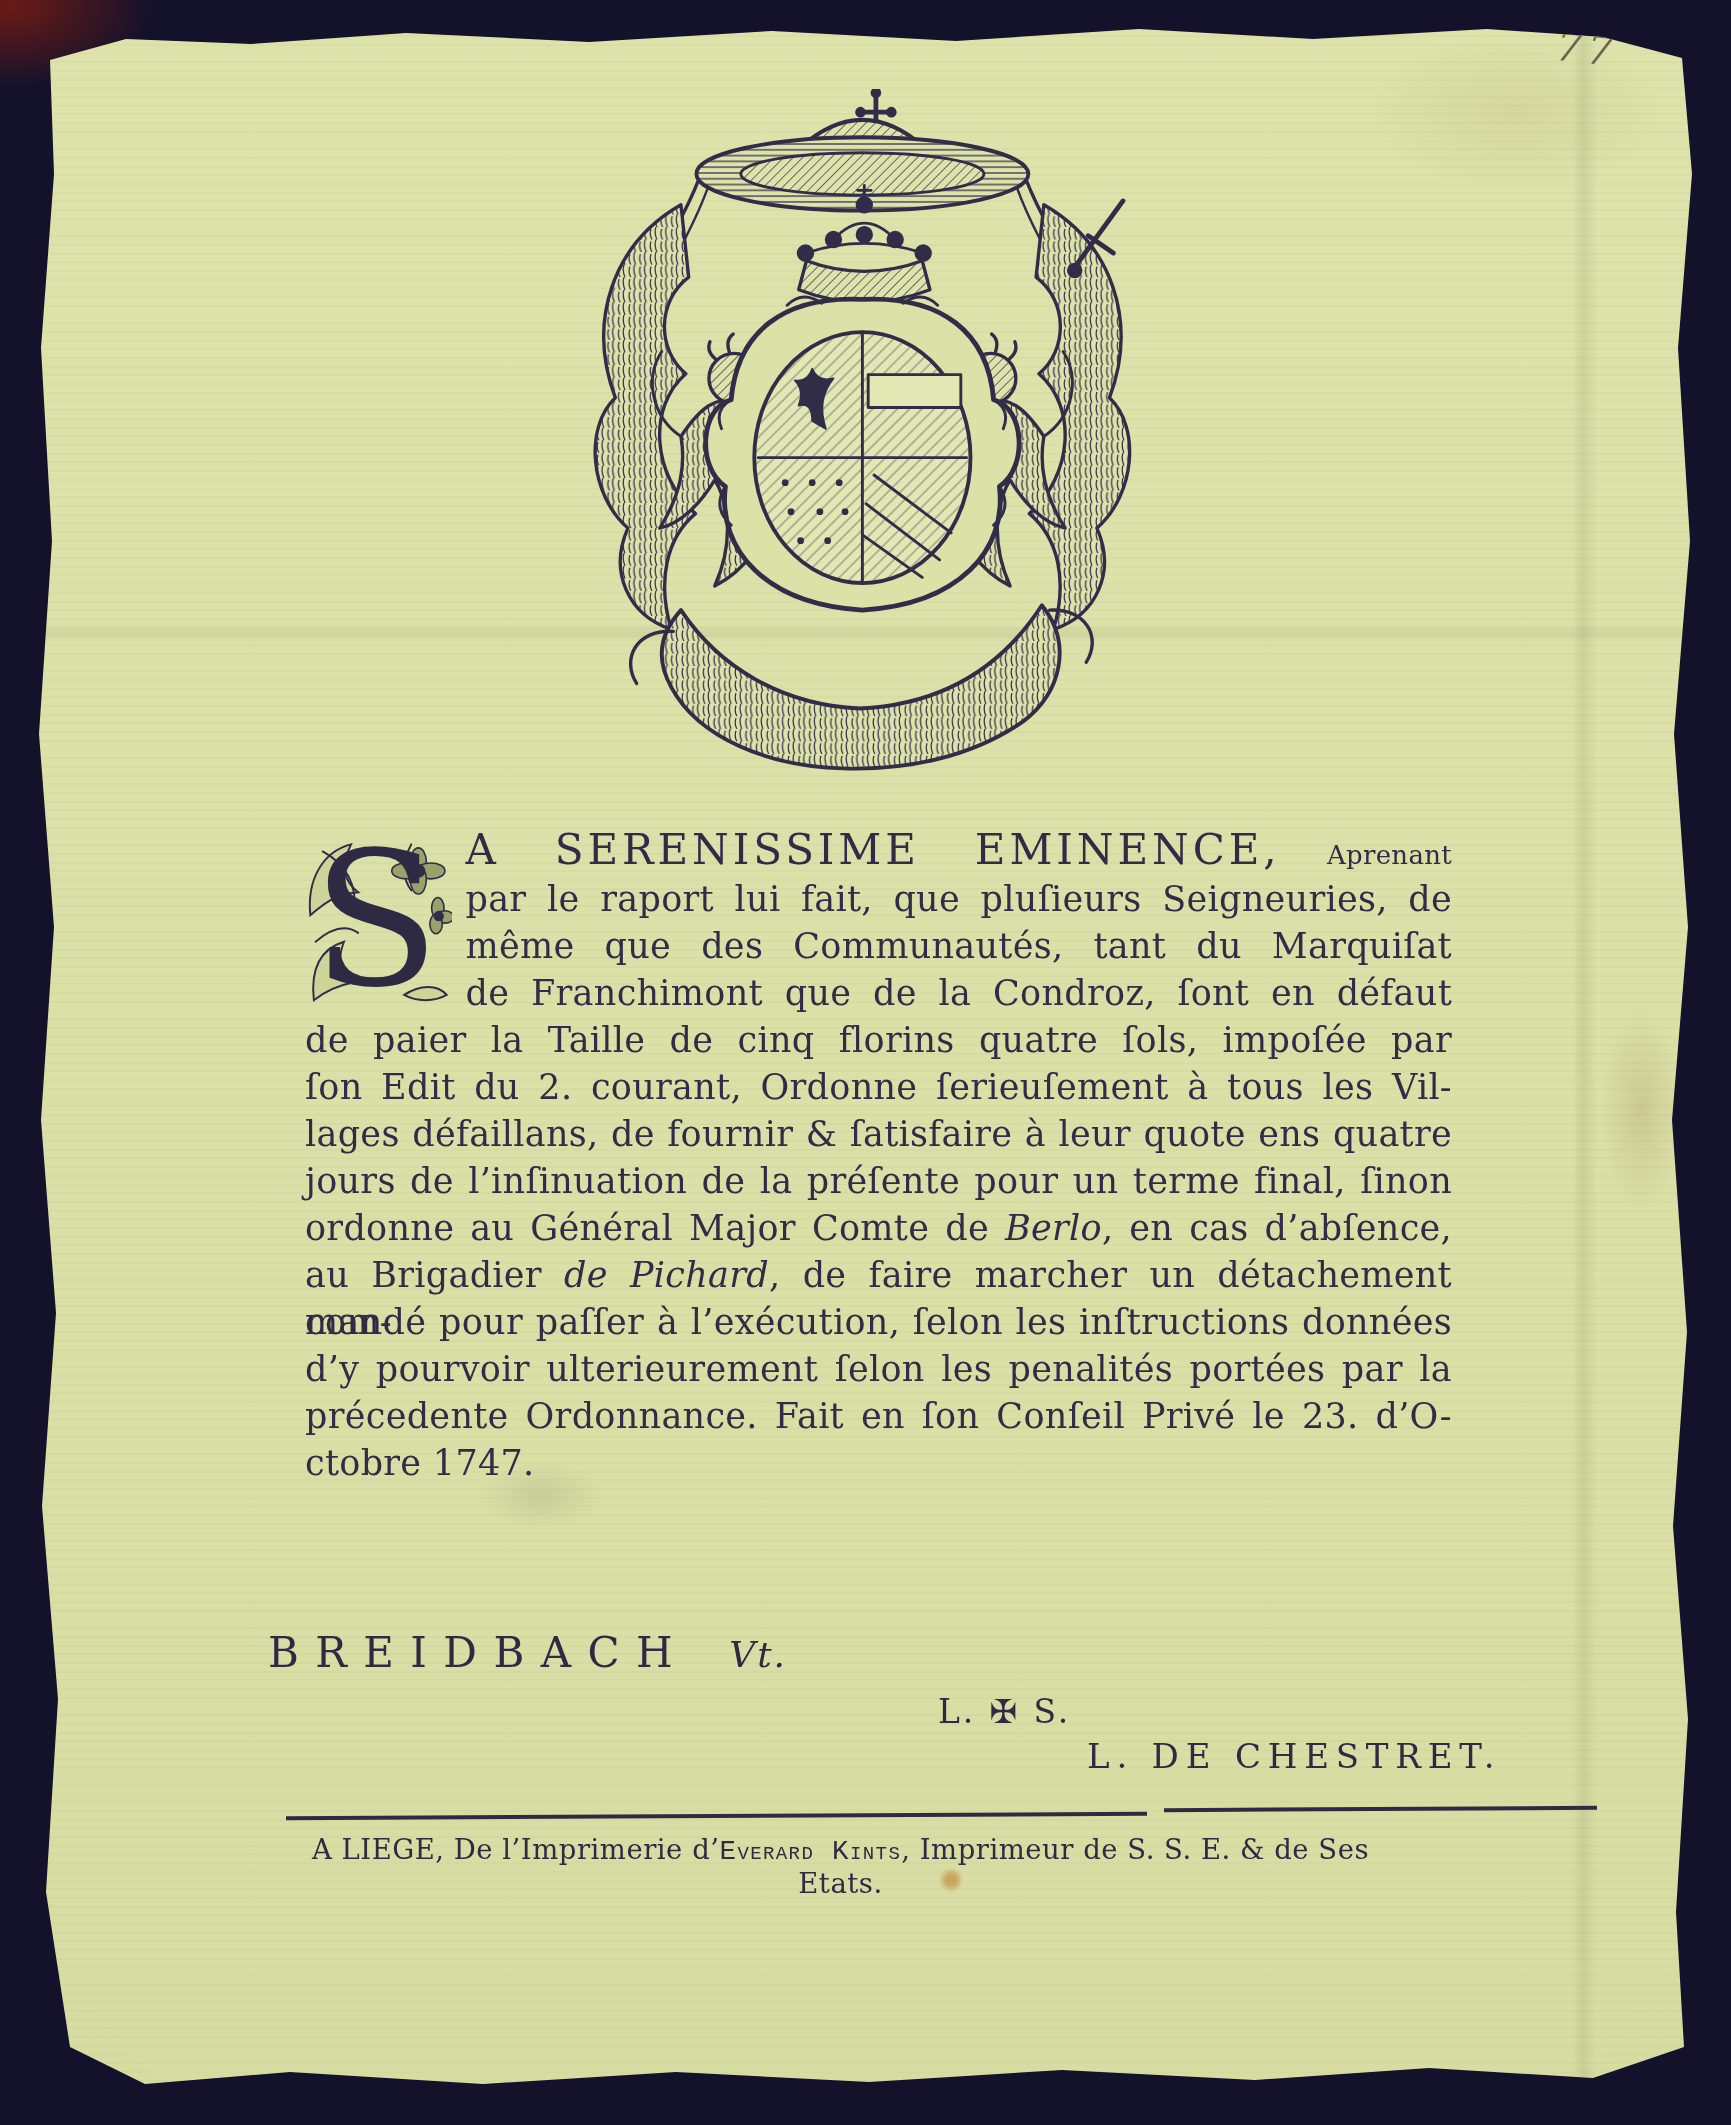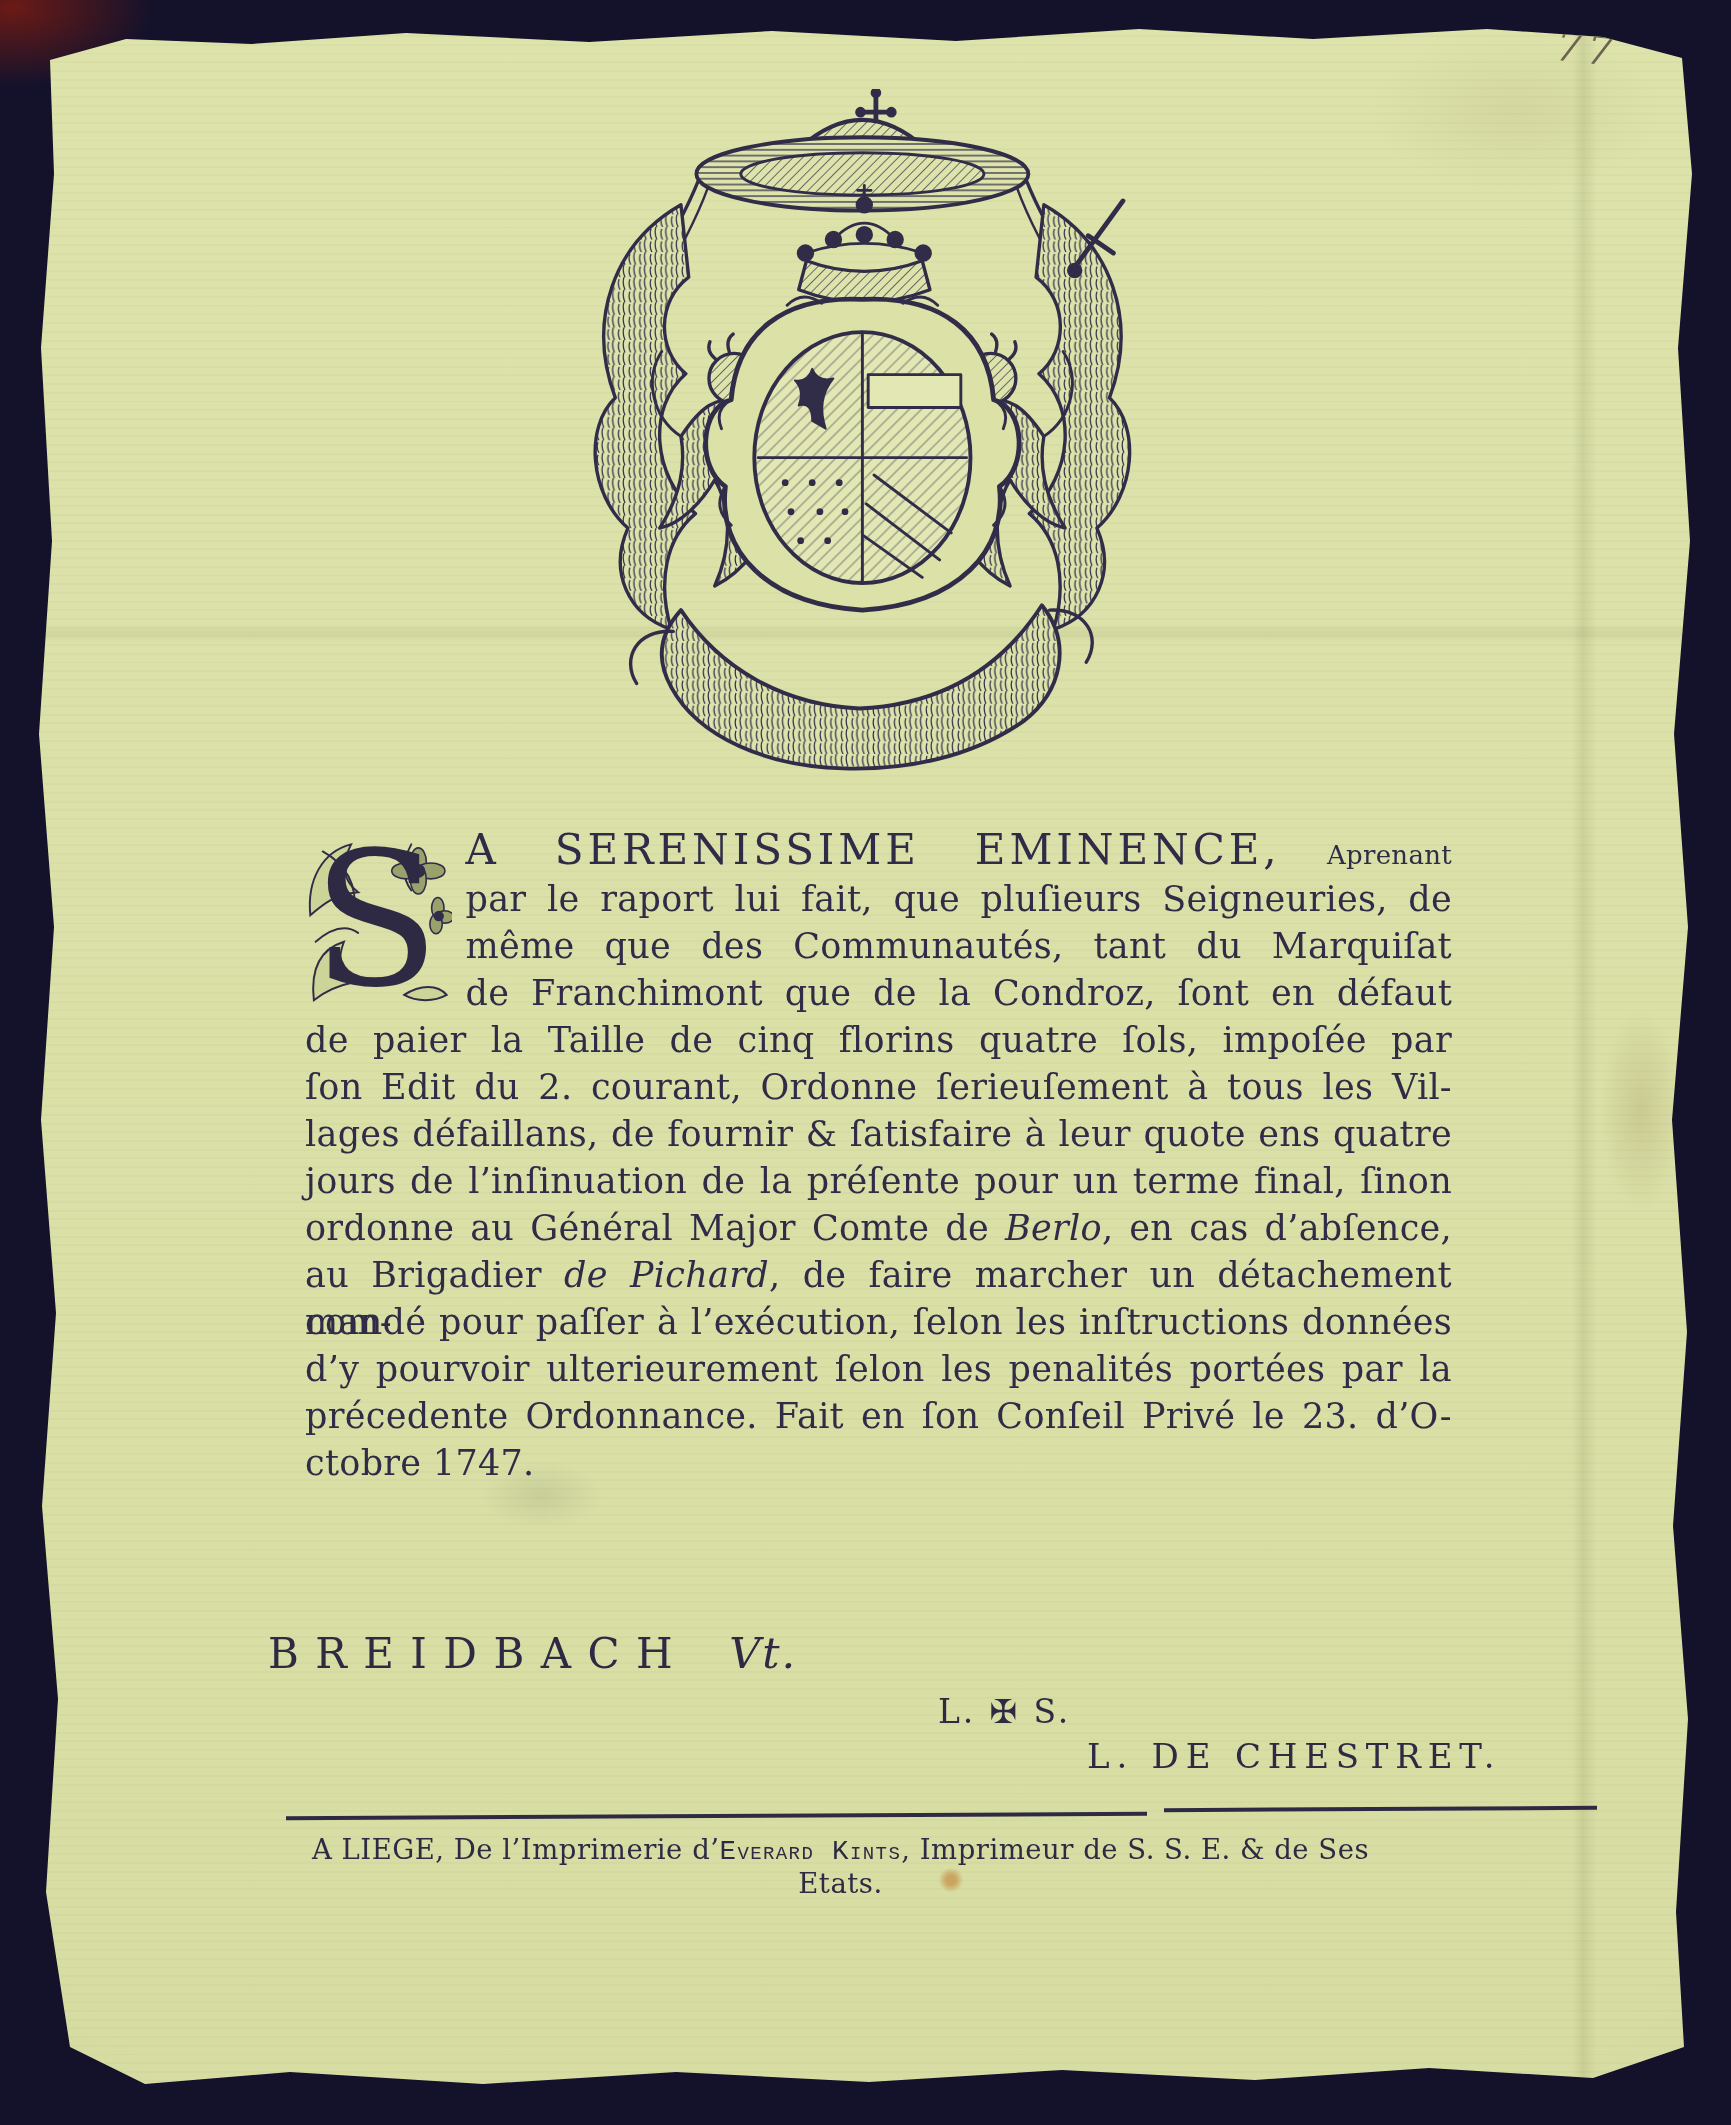--- a/index.html
+++ b/index.html
@@ -47,21 +47,21 @@
   .body-line.first-line{height:52px;line-height:52px;}
   .body-line.no-just{text-align-last:left;}
   .seg-italic{font-style:italic;margin-top:25px;}
   .seg-caps{font-size:37px;letter-spacing:2.4px;}
   .seg-lead{font-size:42px;letter-spacing:3.9px;}
   .seg-lead-normal{font-size:26px;}
   .seg-smallcaps{font-variant:small-caps;letter-spacing:1.4px;font-family:Liberation Mono, monospace;}
   
   .sig-row{position:absolute;left:268px;top:1628px;color:#2e2a44;font-size:42px;}
   .sig-row .name{letter-spacing:16.4px;}
-  .sig-row .vt{font-style:italic;margin-left:27px;font-size:43px;letter-spacing:1.9px;}
+  .sig-row .vt{font-style:italic;margin-left:27px;font-size:36px;letter-spacing:1.9px;}
   .seal{position:absolute;left:938px;top:1692px;color:#2e2a44;font-size:33px;letter-spacing:2.9px;}
   .chestret{position:absolute;left:1087px;top:1736px;color:#2e2a44;font-size:34px;letter-spacing:6.8px;}
   .rule{position:absolute;height:3.9px;background:#2e2a44;transform:rotate(-.3deg);}
   .rule-1{left:286px;top:1814px;width:861px;}
   .rule-2{left:1164px;top:1807px;width:433px;}
   .imprint{position:absolute;left:290px;top:1833px;width:1101px;text-align:center;
     color:#2e2a44;font-size:27.5px;letter-spacing:0.5px;}
 </style>
 </head>
 <body>

